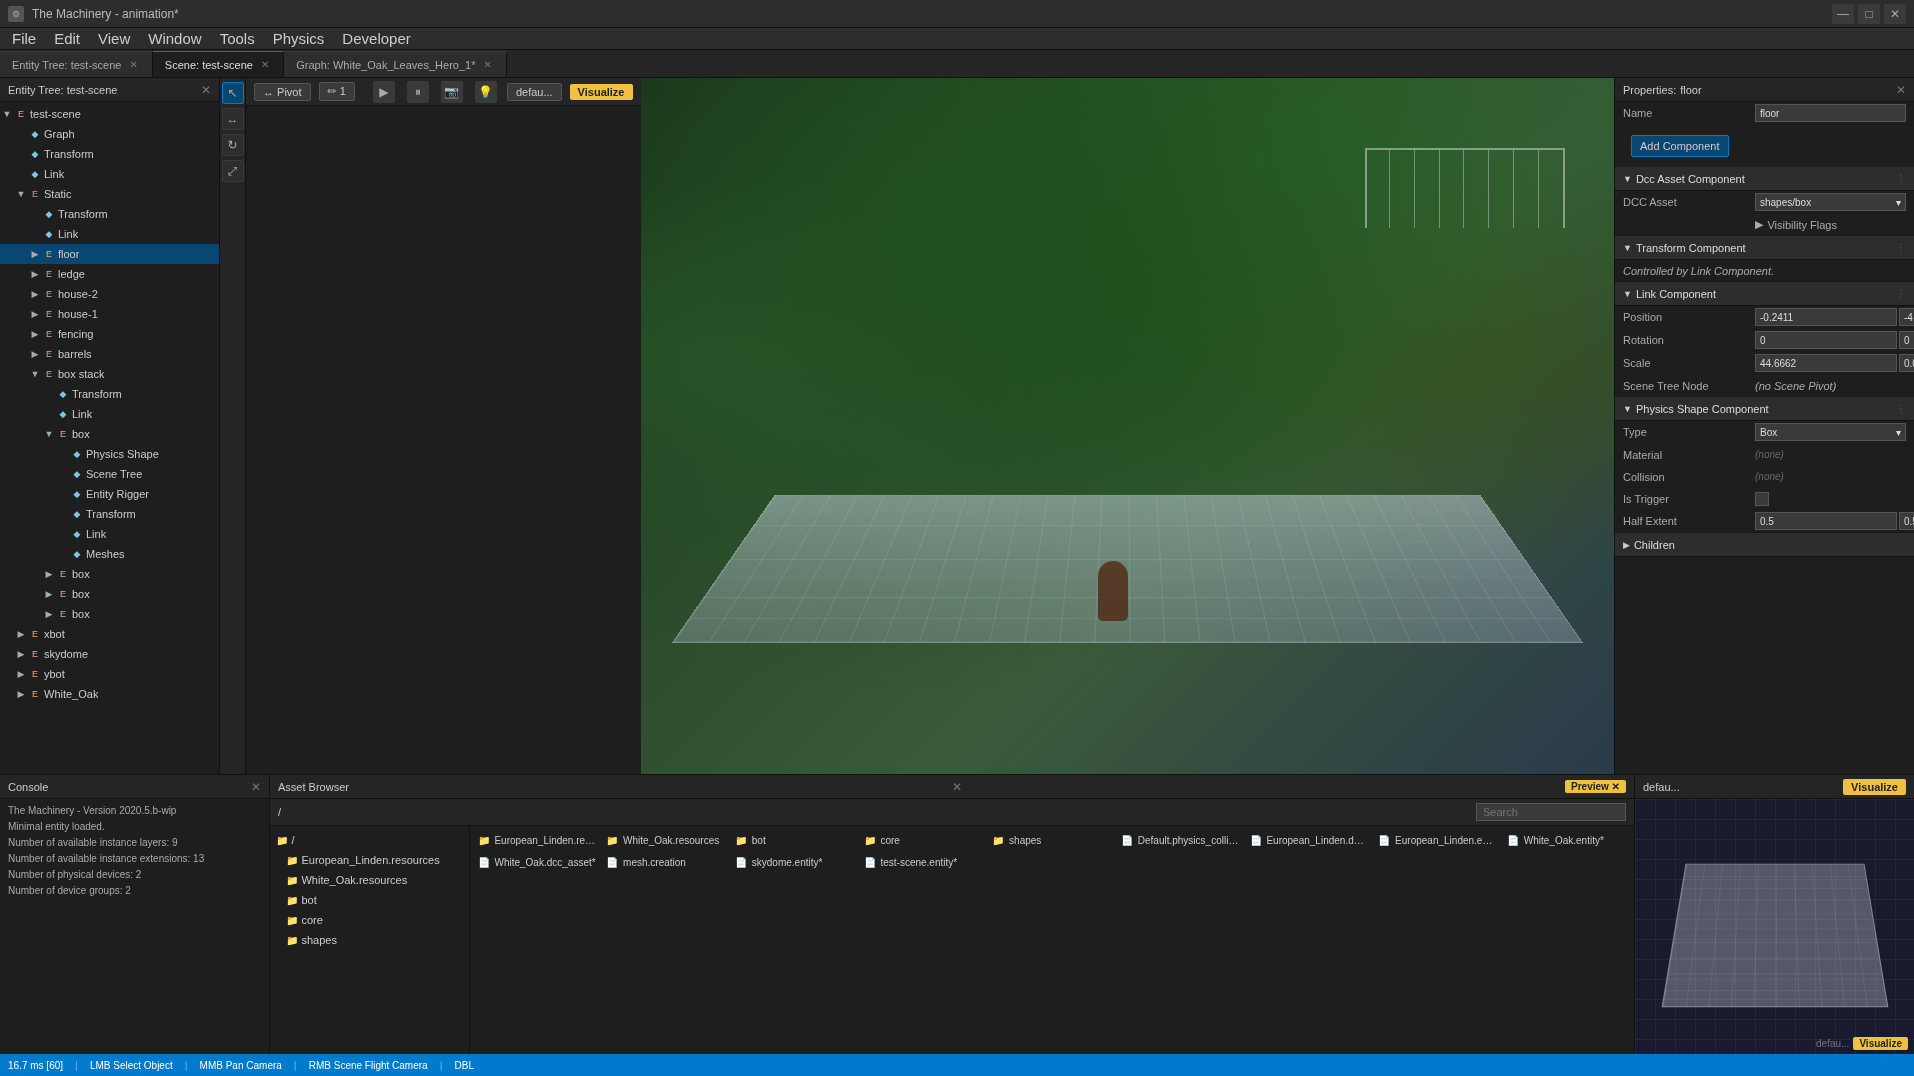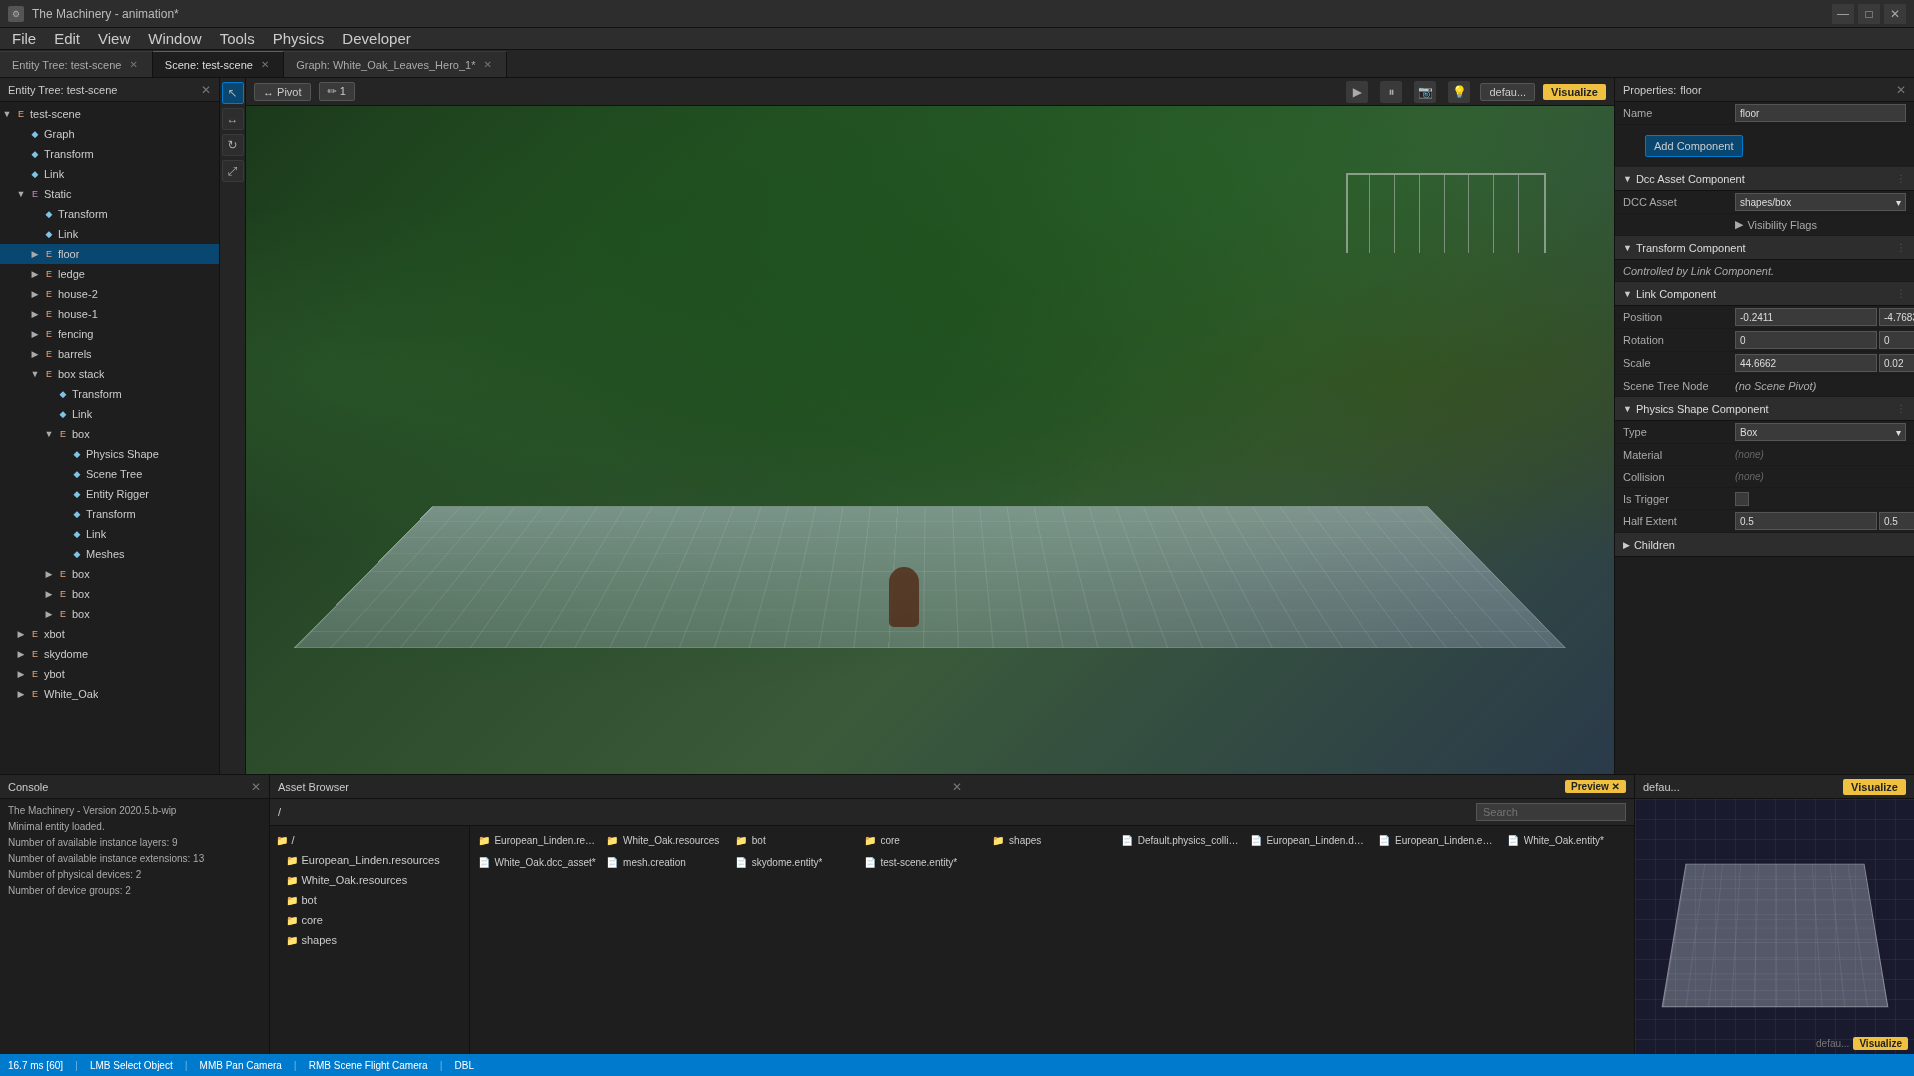--- a/index.html
+++ b/index.html
@@ -209,21 +209,21 @@
       cursor: pointer;
       color: #aaa;
       font-size: 12px;
     }
     .toolbar-btn.active { background: #094771; border-color: #007acc; }
 
     
     .viewport-area {
       flex: 1;
       display: flex;
-      flex-direction: column;
+      flex-direction: row;
       overflow: hidden;
     }
     .viewport-topbar {
       background: #252526;
       height: 28px;
       display: flex;
       align-items: center;
       padding: 0 8px;
       gap: 8px;
       border-bottom: 1px solid #111;
@@ -305,21 +305,21 @@
     }
 
     .prop-row {
       display: flex;
       align-items: center;
       padding: 2px 8px;
       min-height: 22px;
       border-bottom: 1px solid #1a1a1a;
     }
     .prop-label {
-      width: 112px;
+      width: 132px;
       color: #aaa;
       font-size: 11px;
       flex-shrink: 0;
     }
     .prop-value {
       flex: 1;
       display: flex;
       gap: 2px;
     }
     .prop-input {
@@ -361,21 +361,21 @@
     }
     .prop-checkbox {
       width: 14px; height: 14px;
       border: 1px solid #555;
       background: #3a3a3a;
       cursor: pointer;
     }
 
     
     .add-component-btn {
-      margin: 6px 22px;
+      margin: 6px 8px;
       padding: 4px 8px;
       background: #094771;
       border: 1px solid #007acc;
       color: #ccc;
       font-size: 11px;
       cursor: pointer;
       text-align: center;
       border-radius: 2px;
     }
 

